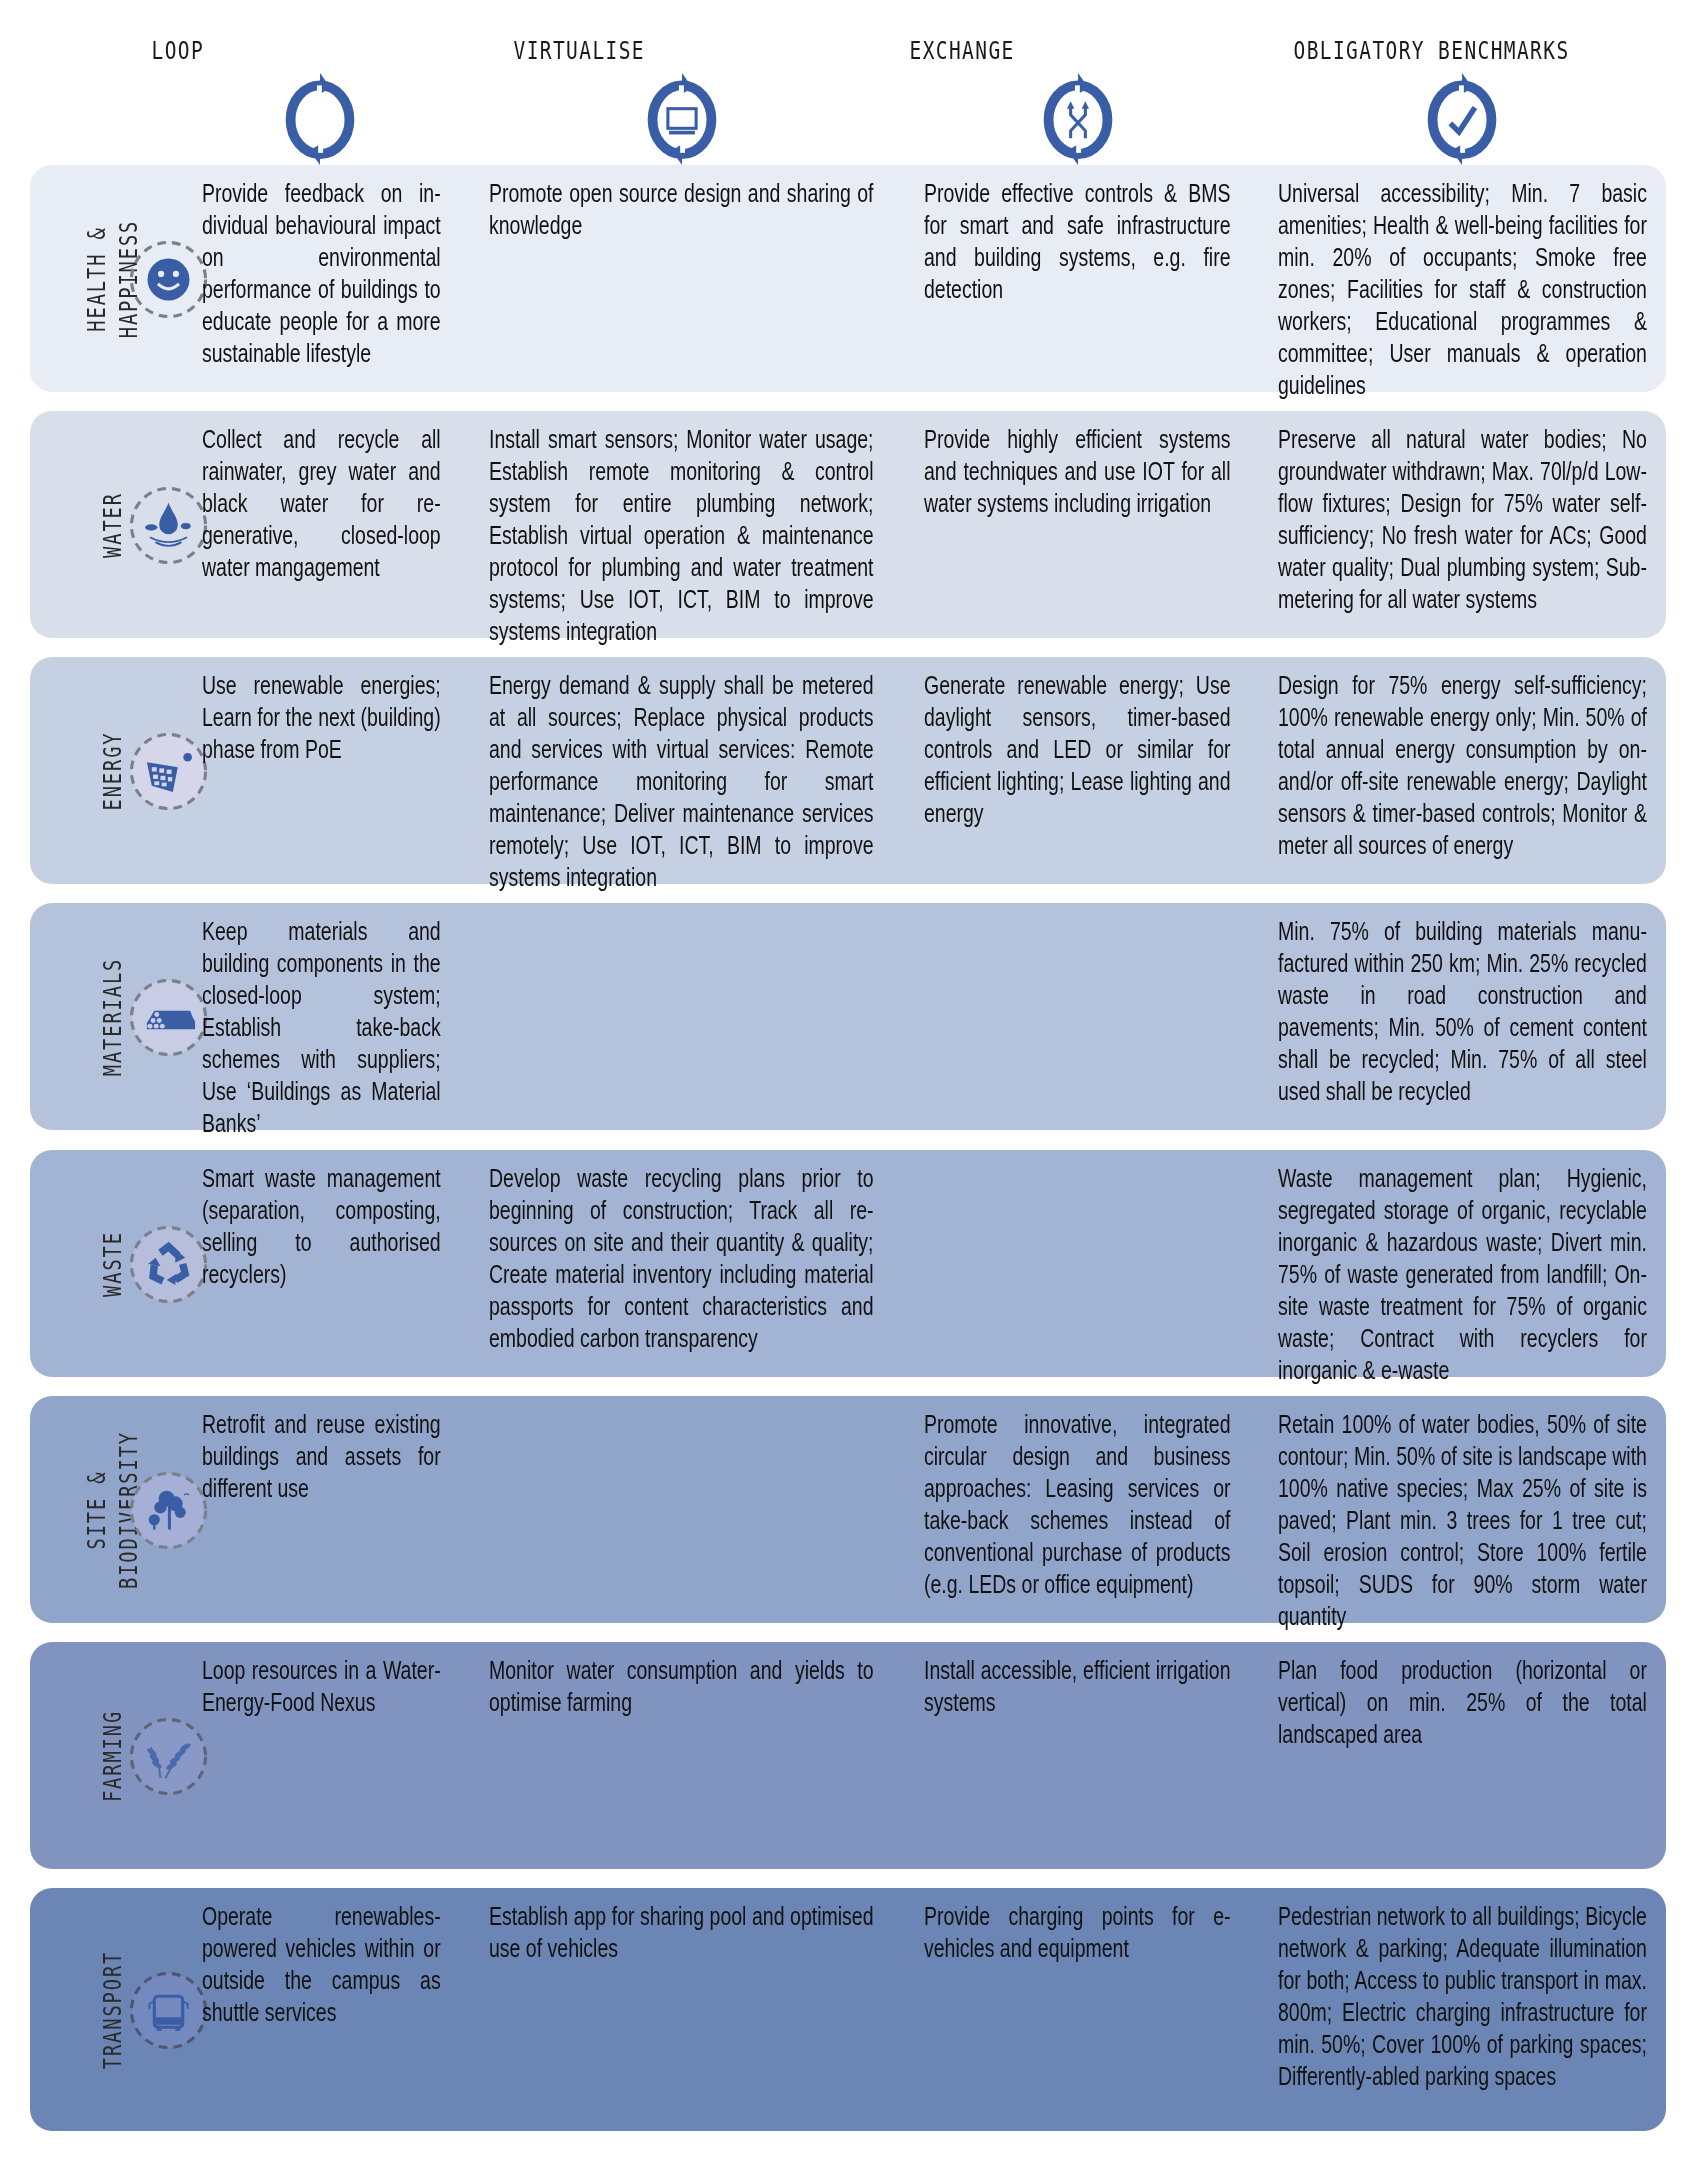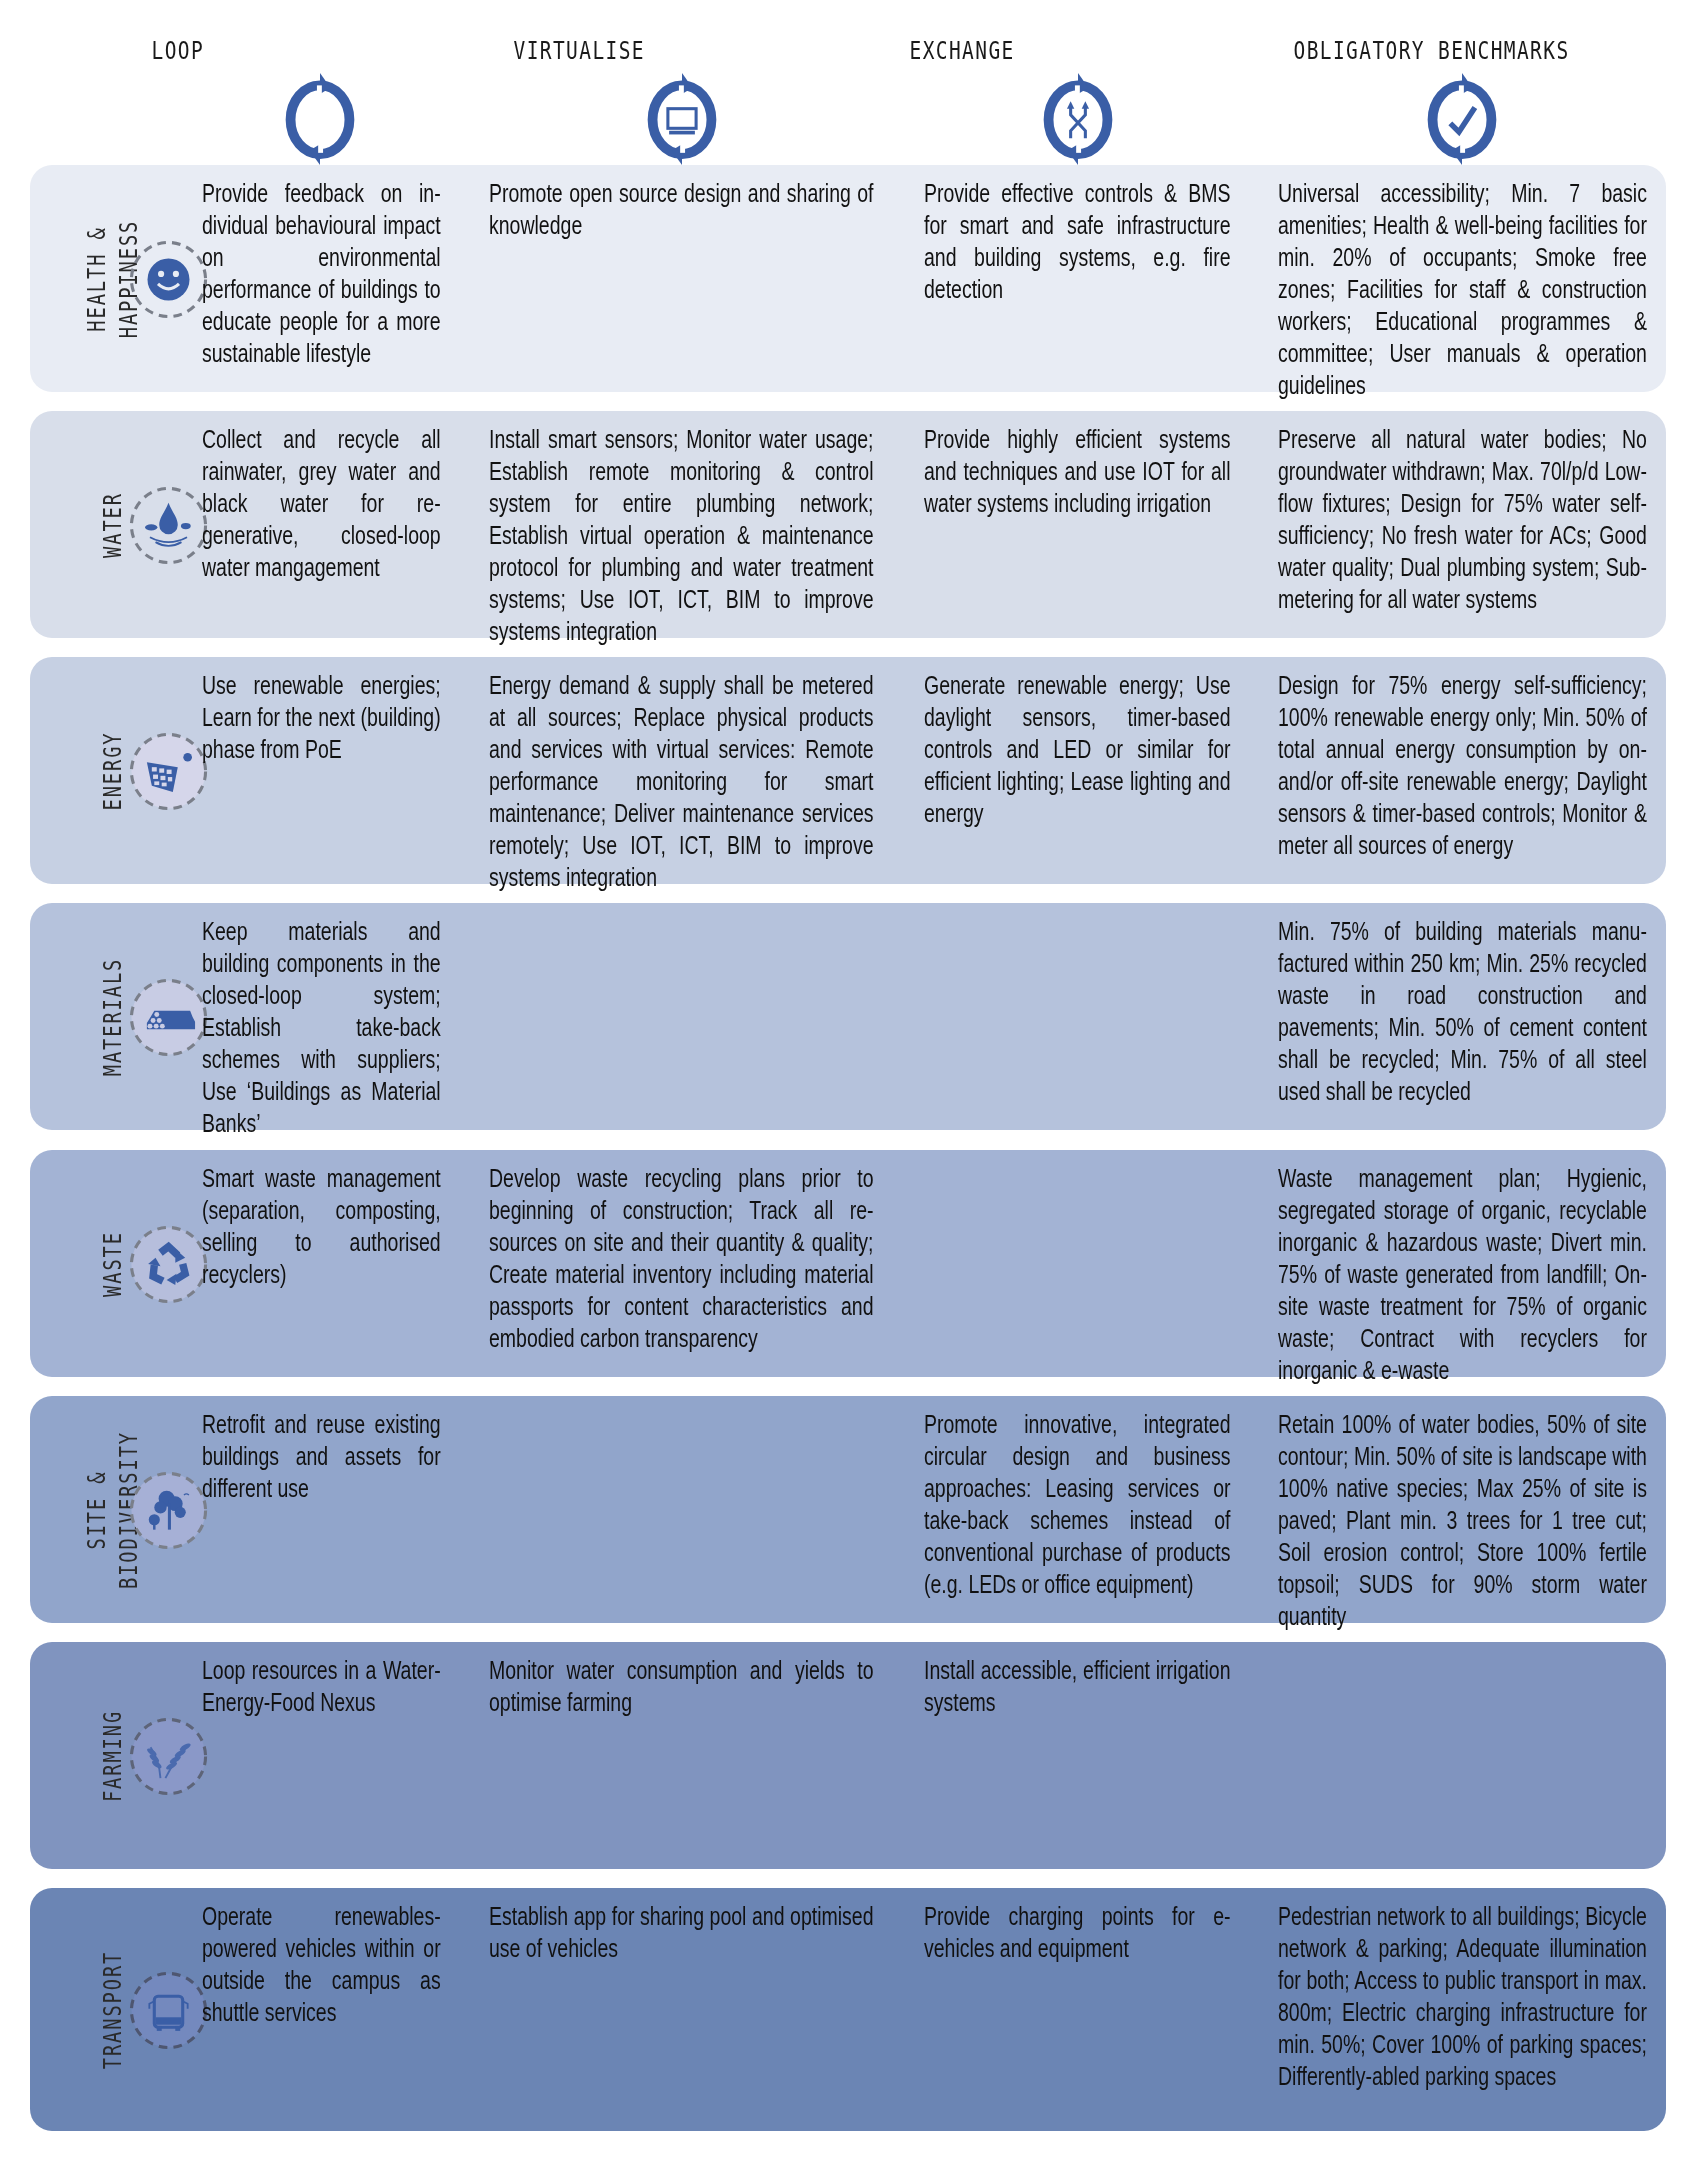--- a/index.html
+++ b/index.html
@@ -271,20 +271,23 @@
   </svg>
   <div class="cell c1">
       <div class="cell-inner">Loop resources in a Water-Energy-Food Nexus</div>
     </div>
   <div class="cell c2">
       <div class="cell-inner">Monitor water consumption and yields to optimise farming</div>
     </div>
   <div class="cell c3">
       <div class="cell-inner">Install accessible, efficient irri­gation systems</div>
     </div>
+  <div class="cell c4">
+      <div class="cell-inner">Plan food production (horizontal or vertical) on min. 25% of the total landscaped area</div>
+    </div>
 </div>
 
 <div class="row" style="top:1888px;height:243px;background:#6B85B4;">
   <div class="row-label">
     <div class="row-label-text">
       <span class="scale"><span>TRANSPORT</span></span>
     </div>
   </div>
   <svg class="row-icon" viewBox="0 0 170 170">
     <circle cx="85" cy="85" r="60" fill="#7489BE" stroke="#4E5670" stroke-width="5" stroke-dasharray="14 10"></circle>

